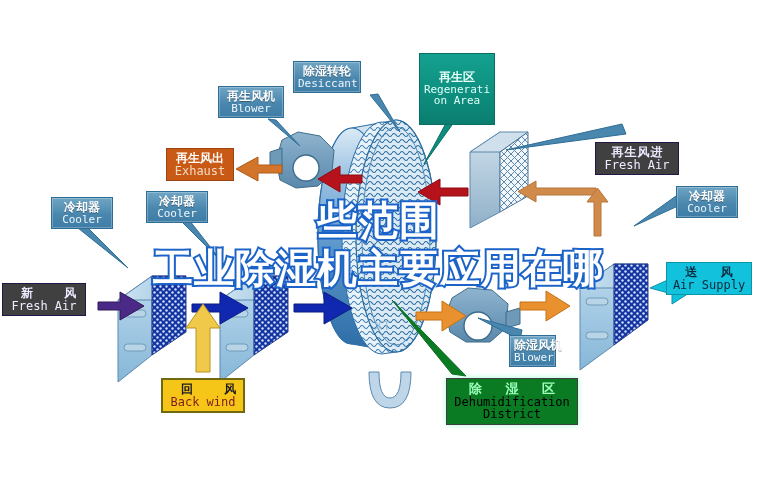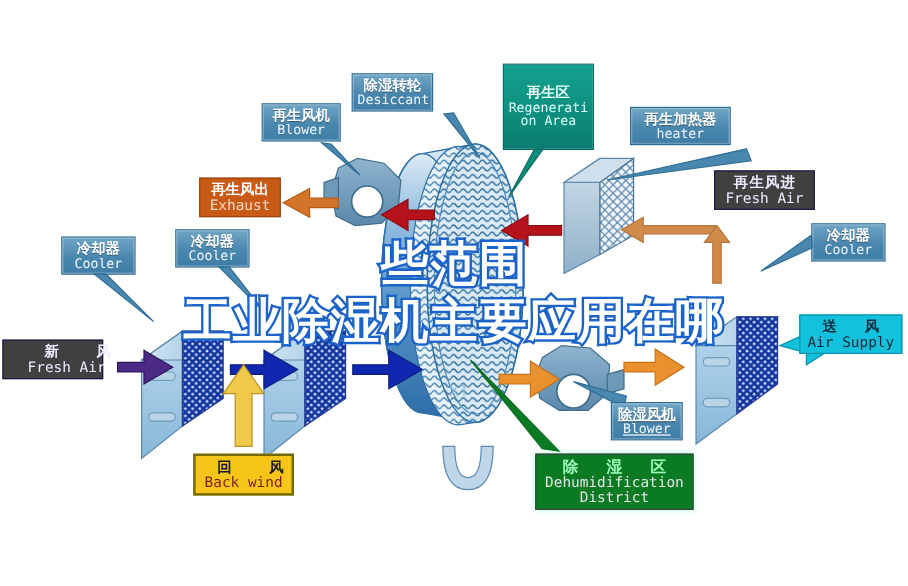--- a/index.html
+++ b/index.html
@@ -24,21 +24,21 @@
   
   .teal{background:linear-gradient(180deg,#14a18f 0%,#0d8d7d 60%,#0a7e70 100%);
         border:1px solid #0a6d61;color:#e9fffb;}
   .teal .cn{font-size:12px;color:#eafffb;}
   .teal .en{font-size:11px;color:#dffff9;}
 
   
   .green{background:#0a7a23;border:1px solid #404040;color:#7dffa0;
          box-shadow:0 0 6px rgba(0,255,150,.35);}
   .green .cn{font-size:13px;color:#9dffb9;letter-spacing:10px;text-indent:10px;}
-  .green .en{font-size:12px;color:#e5e5e5;}
+  .green .en{font-size:12px;color:#000000;}
 
   
   .purple{background:#404040;border:1px solid #241548;color:#d9d2f2;}
   .purple .cn{font-size:12px;color:#efeaff;letter-spacing:14px;text-indent:14px;}
   .purple .en{font-size:12px;color:#efeaff;}
   .purple.tight .cn{letter-spacing:1px;text-indent:1px;}
 
   
   .orange{background:#c85a16;border:1px solid #9b440f;}
   .orange .cn{font-size:12px;color:#ffffff;}
@@ -257,24 +257,20 @@
     <span class="cn">除湿转轮</span>
     <span class="en">Desiccant</span>
   </div>
 
   <div class="lbl teal" style="left:419px;top:53px;width:76px;padding:17px 3px;">
     <span class="cn">再生区</span>
     <span class="en">Regenerati</span>
     <span class="en">on Area</span>
   </div>
 
-  <div class="lbl cal" style="left:525px;top:89px;width:84px;padding:3px 4px;">
-    <span class="cn">再生加热器</span>
-    <span class="en">heater</span>
-  </div>
 
   <div class="lbl purple tight" style="left:595px;top:142px;width:84px;padding:3px 4px;">
     <span class="cn">再生风进</span>
     <span class="en">Fresh Air</span>
   </div>
 
   <div class="lbl cal" style="left:676px;top:186px;width:62px;padding:3px 4px;">
     <span class="cn">冷却器</span>
     <span class="en">Cooler</span>
   </div>
@@ -287,31 +283,31 @@
   <div class="lbl cal" style="left:51px;top:197px;width:62px;padding:3px 4px;">
     <span class="cn">冷却器</span>
     <span class="en">Cooler</span>
   </div>
 
   <div class="lbl cal" style="left:146px;top:191px;width:62px;padding:3px 4px;">
     <span class="cn">冷却器</span>
     <span class="en">Cooler</span>
   </div>
 
-  <div class="lbl purple" style="left:2px;top:283px;width:84px;padding:3px 20px;">
+  <div class="lbl purple" style="left:2px;top:283px;width:84px;padding:3px 4px;">
     <span class="cn">新  风</span>
     <span class="en">Fresh Air</span>
   </div>
 
   <div class="lbl yellow" style="left:161px;top:378px;width:84px;padding:3px 4px;">
     <span class="cn">回  风</span>
     <span class="en">Back wind</span>
   </div>
 
-  <div class="lbl cal" style="left:509px;top:335px;width:60px;padding:3px 4px;text-decoration:underline;">
+  <div class="lbl cal" style="left:509px;top:335px;width:47px;padding:3px 4px;">
     <span class="cn">除湿风机</span>
     <span class="en">Blower</span>
   </div>
 
   <div class="lbl green" style="left:446px;top:378px;width:132px;padding:3px 4px;">
     <span class="cn">除 湿 区</span>
     <span class="en">Dehumidification</span>
     <span class="en">District</span>
   </div>
 

